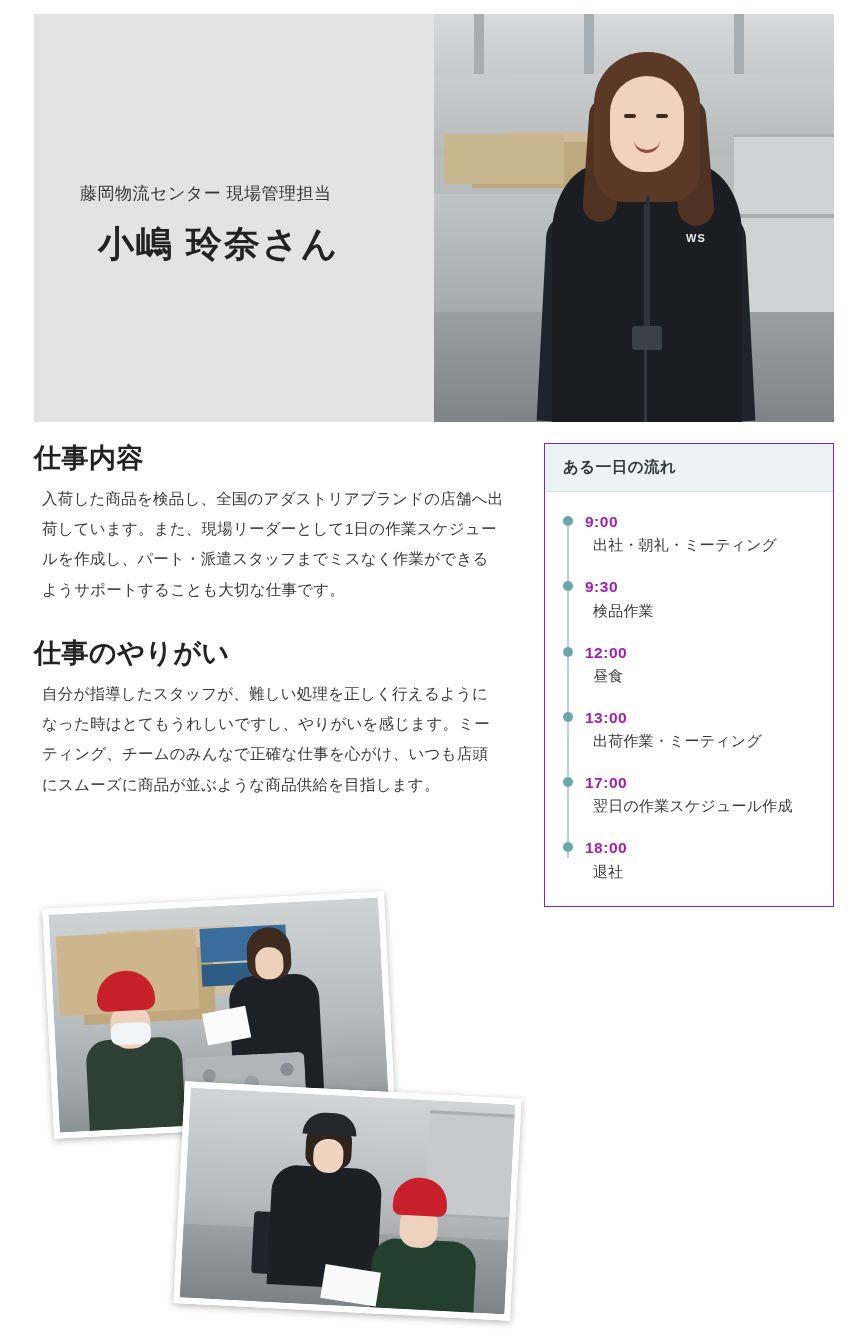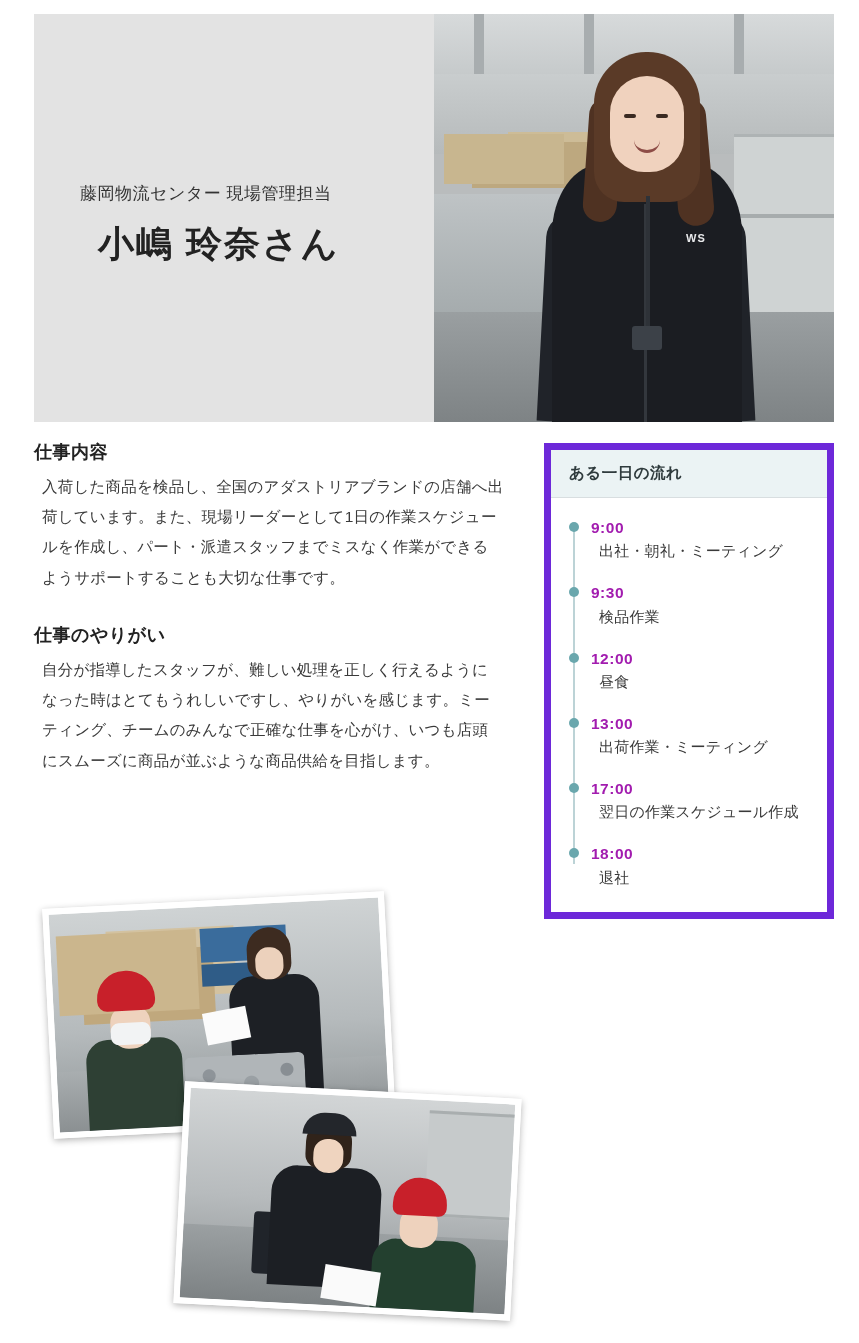--- a/index.html
+++ b/index.html
@@ -184,40 +184,40 @@
     width: 800px;
   }
   .left-col {
     position: absolute;
     left: 0;
     top: 0;
     width: 470px;
   }
   h2.section-title {
     margin: 0 0 8px 0;
-    font-size: 18px;
+    font-size: 27px;
     font-weight: bold;
     color: #222222;
     letter-spacing: .5px;
   }
   .section-body {
     margin: 0 0 30px 8px;
     font-size: 15.5px;
     line-height: 1.95;
     color: #3a3a3a;
     letter-spacing: .2px;
   }
 
   
   .timeline-card {
     position: absolute;
     left: 510px;
     top: 3px;
     width: 290px;
-    border: 7px solid #6d28d9;
+    border: 1px solid #6d28d9;
     background: #ffffff;
     box-sizing: border-box;
   }
   .timeline-head {
     background: #ebf3f4;
     border-bottom: 1px solid #d8dee0;
     padding: 13px 18px;
     font-size: 15.5px;
     font-weight: bold;
     color: #2f3b3d;

